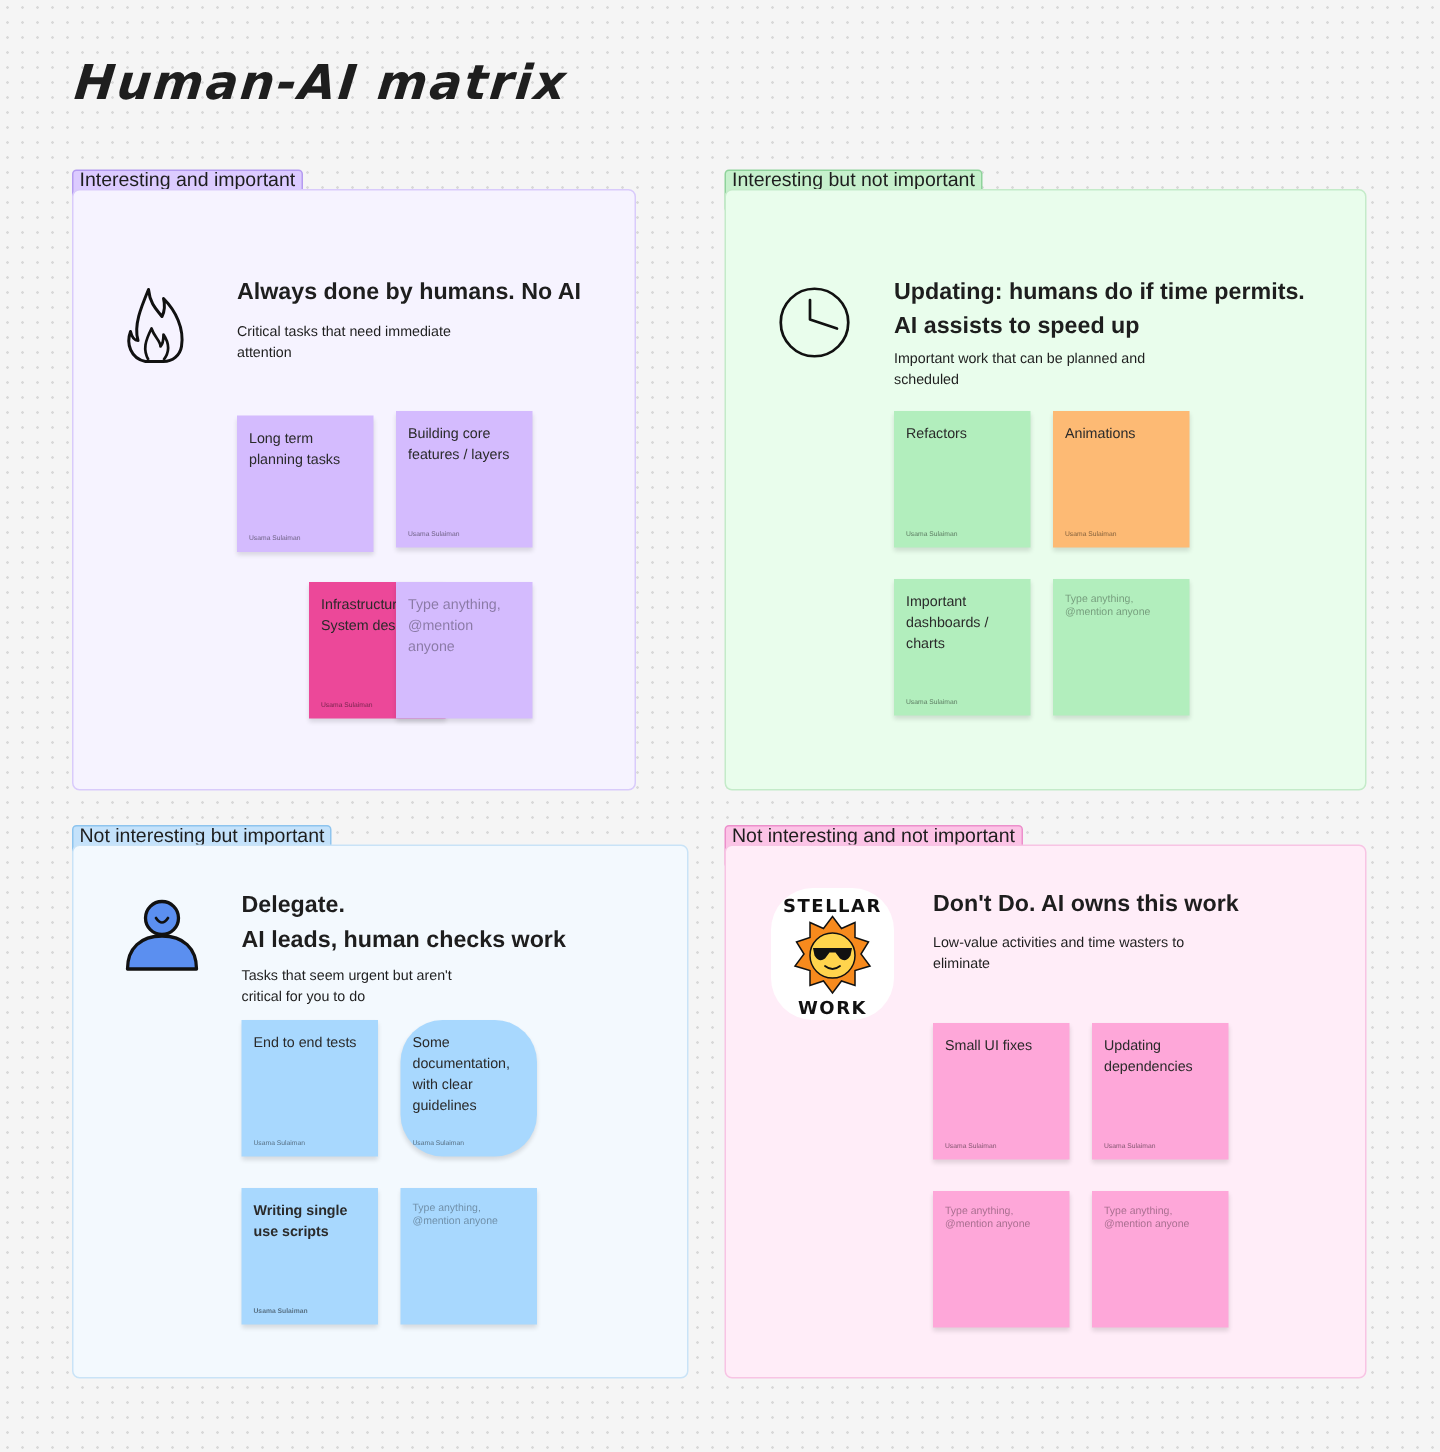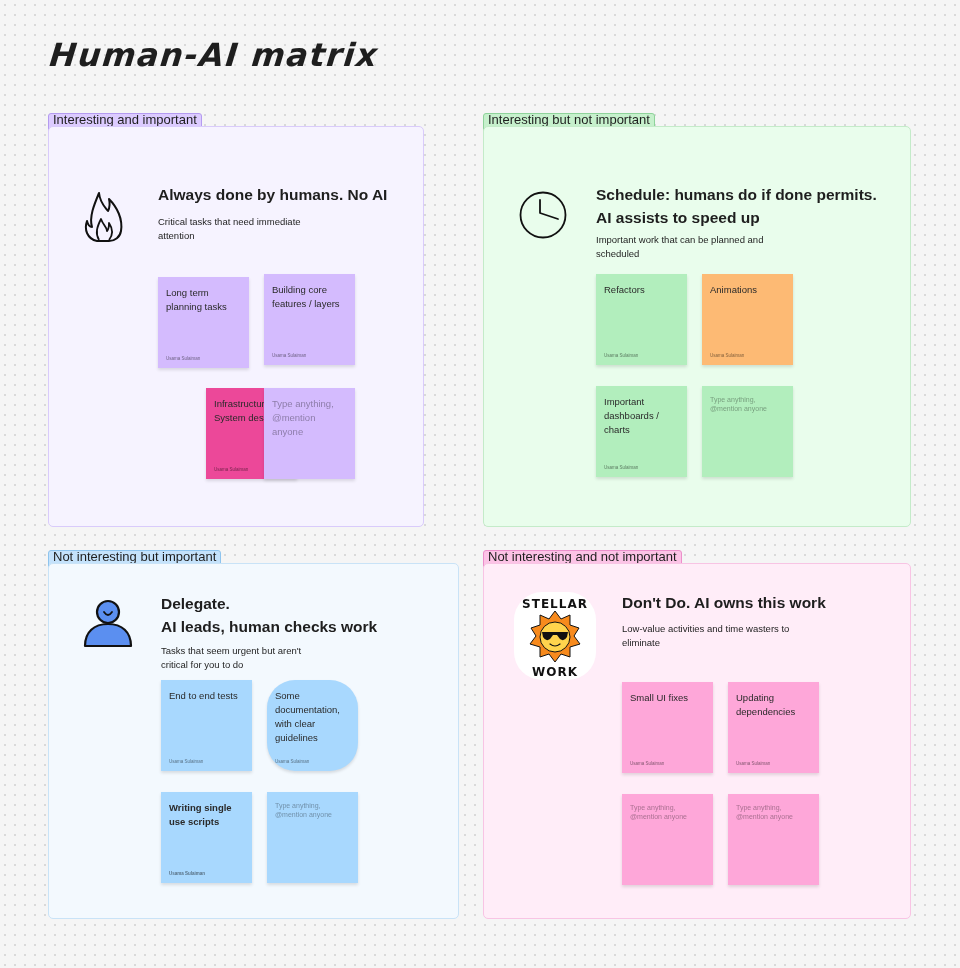--- a/index.html
+++ b/index.html
@@ -83,21 +83,21 @@
   </div>
 </div>
 
 <div class="section-label" style="left:483px; top:113px; background:#c6f0cc; border-color:#8fd39b;">Interesting but not important</div>
 <div class="section" style="left:483px; top:126px; width:428px; height:401px; background:#e9fdec; border-color:#c4ebc9;">
   <svg class="icon" style="left:34px; top:62px;" width="50" height="52" viewBox="0 0 50 52">
     <circle cx="25" cy="26" r="22.5" fill="none" stroke="#111" stroke-width="1.8"></circle>
     <path d="M22 11 L22 24 L40 30" fill="none" stroke="#111" stroke-width="1.8" stroke-linecap="round" stroke-linejoin="round"></path>
   </svg>
   <div class="heading" style="left:112px; top:56px;">
-    <div>Schedule: humans do if done permits.</div>
+    <div>Updating: humans do if time permits.</div>
     <div>AI assists to speed up</div>
   </div>
   <div class="subtext" style="left:112px; top:106px; width:180px;">Important work that can be planned and scheduled</div>
 
   <div class="sticky" style="left:112px; top:147px; background:#b2eebd;">
     <div class="note-text">Refactors</div>
     <div class="author">Usama Sulaiman</div>
   </div>
   <div class="sticky" style="left:218px; top:147px; background:#fdba74;">
     <div class="note-text">Animations</div>

